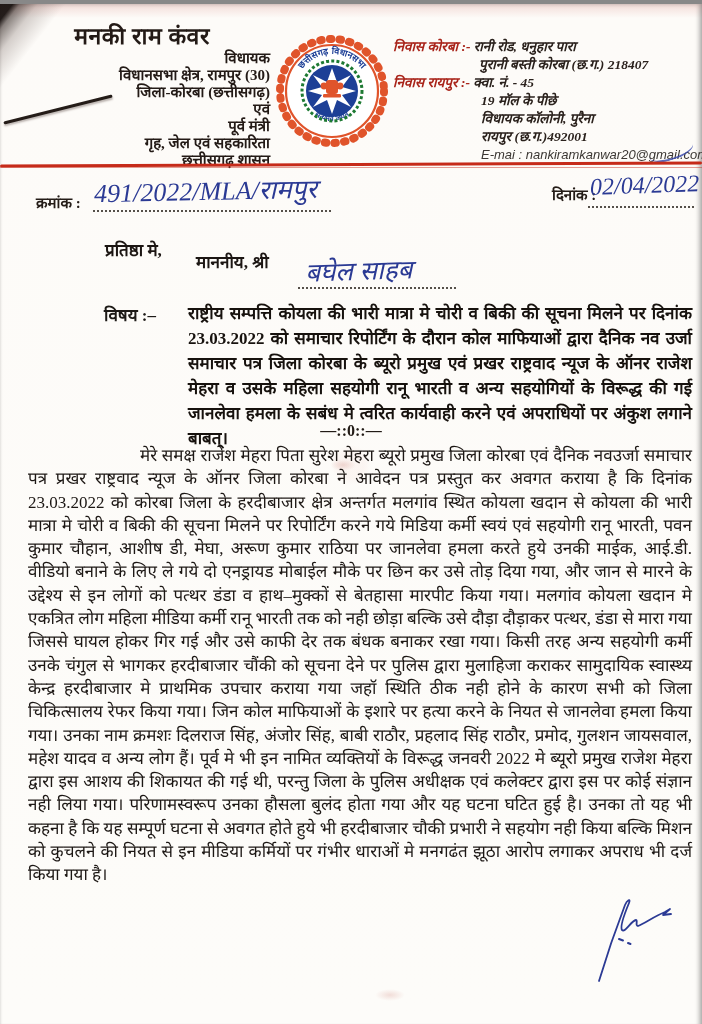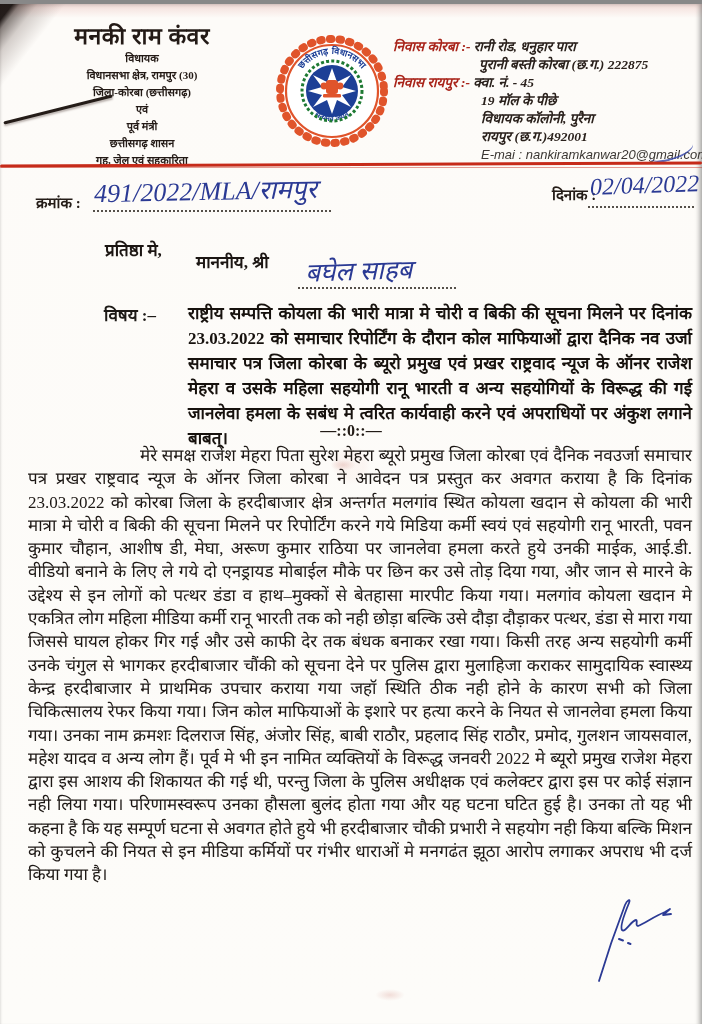--- a/index.html
+++ b/index.html
@@ -10,21 +10,21 @@
       linear-gradient(180deg,#f3dcd8 0,#fdfbf8 14px,#fdfcf9 100%);
     overflow:hidden;
     font-family:"Liberation Serif","DejaVu Serif",serif;
     color:#1d1a17;
     box-shadow:inset -3px 0 4px rgba(60,60,60,.35), inset 0 -2px 3px rgba(60,60,60,.25);
   }
   .abs{position:absolute;}
   
   .sender{left:14px;top:20px;width:256px;text-align:center;color:#231a16;font-weight:700;}
   .sender .name{font-size:23px;line-height:26px;letter-spacing:.5px;}
-  .sender .ln{font-size:11px;line-height:17px;}
+  .sender .ln{font-size:15px;line-height:17px;text-align:right;}
   .contact{left:393px;top:34px;width:300px;font-size:13.5px;line-height:18px;font-weight:700;color:#2a211c;font-style:italic;}
   .contact .row{white-space:nowrap;}
   .red{color:#a9241a;}
   .indent1{padding-left:86px;}
   .indent2{padding-left:88px;}
   .latin{font-family:"Liberation Sans","DejaVu Sans",sans-serif;font-weight:400;color:#3b3733;font-size:13px;}
   .rule{left:0;top:159px;width:702px;height:3px;background:#c62b1a;transform:rotate(-.25deg);border-radius:2px;}
   .rule2{left:0;top:163px;width:702px;height:1px;background:rgba(198,43,26,.45);}
   
   .hand{font-style:italic;color:#2b3a94;font-family:"Liberation Serif","DejaVu Serif",serif;}
@@ -61,22 +61,22 @@
   <div class="abs stain1"></div>
   <div class="abs stain2"></div>
 
   <div class="abs sender">
     <div class="name">मनकी राम कंवर</div>
     <div class="ln">विधायक</div>
     <div class="ln">विधानसभा क्षेत्र, रामपुर (30)</div>
     <div class="ln">जिला-कोरबा (छत्तीसगढ़)</div>
     <div class="ln">एवं</div>
     <div class="ln">पूर्व मंत्री</div>
+    <div class="ln">गृह, जेल एवं सहकारिता</div>
     <div class="ln">छत्तीसगढ़ शासन</div>
-    <div class="ln">गृह, जेल एवं सहकारिता</div>
   </div>
 
   <div class="abs" style="left:272px;top:26px;width:120px;height:122px;">
     <svg width="120" height="122" viewBox="0 0 120 122">
       <circle cx="60" cy="61" r="55" fill="#fff"></circle>
       <circle cx="60" cy="61" r="52" fill="none" stroke="#e0542b" stroke-width="8" stroke-dasharray="1.5 8.2" stroke-linecap="round"></circle>
       <circle cx="60" cy="61" r="46" fill="none" stroke="#e0542b" stroke-width="2.2"></circle>
       <defs>
         <path id="arcTop" d="M 60 61 m -37 0 a 37 37 0 1 1 74 0"></path>
         <path id="arcBot" d="M 60 61 m -30 0 a 30 30 0 0 0 60 0"></path>
@@ -94,21 +94,21 @@
         <rect x="54" y="50" width="12" height="14" rx="3"></rect>
         <circle cx="52" cy="56" r="3.4"></circle>
         <circle cx="68" cy="56" r="3.4"></circle>
         <rect x="51" y="64" width="18" height="3.4" rx="1.2"></rect>
       </g>
     </svg>
   </div>
 
   <div class="abs contact">
     <div class="row"><span class="red">निवास कोरबा :-</span> <span>रानी रोड, धनुहार पारा</span></div>
-    <div class="row indent1">पुरानी बस्ती कोरबा (छ.ग.) 222875</div>
+    <div class="row indent1">पुरानी बस्ती कोरबा (छ.ग.) 218407</div>
     <div class="row"><span class="red">निवास रायपुर :-</span> <span>क्वा. नं. - 45</span></div>
     <div class="row indent2">19 मॉल के पीछे</div>
     <div class="row indent2">विधायक कॉलोनी, पुरैना</div>
     <div class="row indent2">रायपुर (छ.ग.)492001</div>
     <div class="row indent2 latin">E-mai : nankiramkanwar20@gmail.com</div>
   </div>
   <div class="abs email-scribble"></div>
 
   <div class="abs rule"></div>
   <div class="abs rule2"></div>

